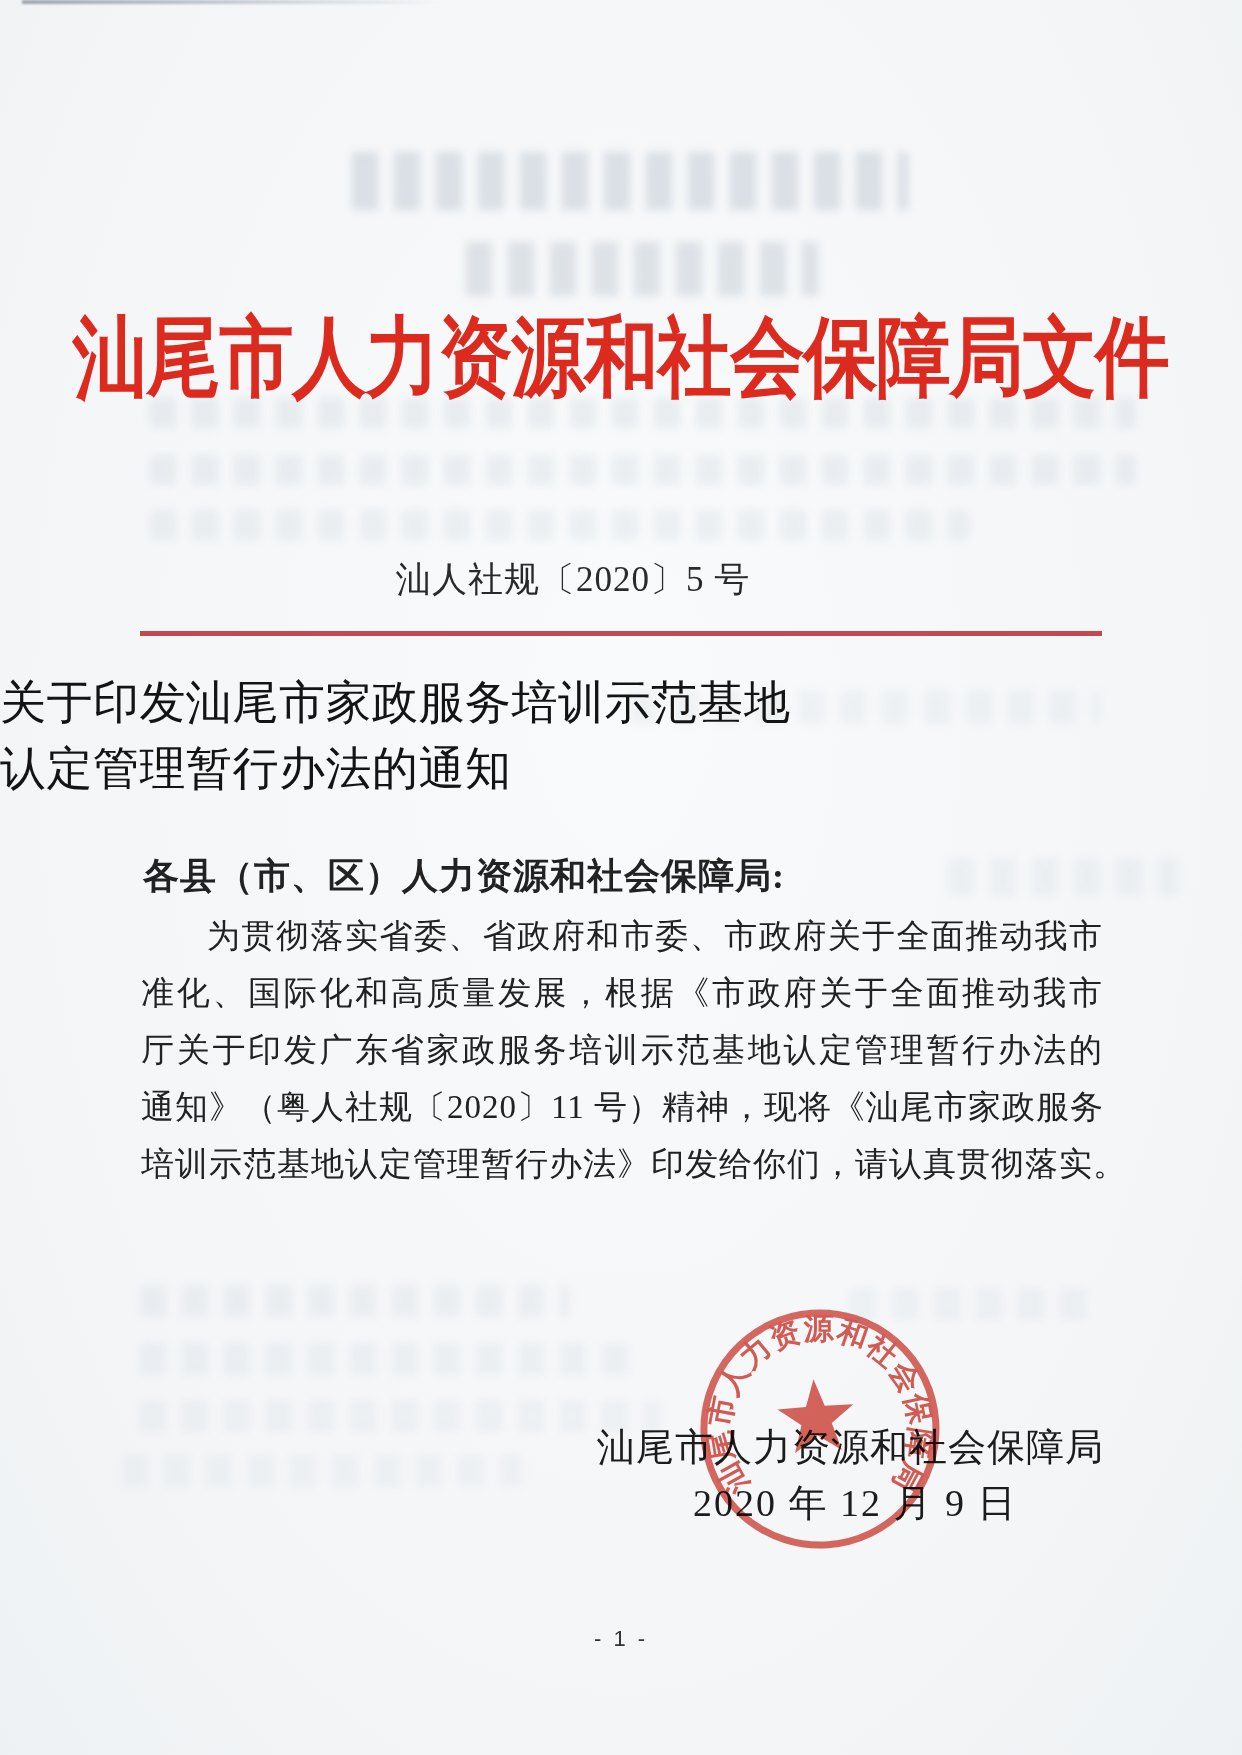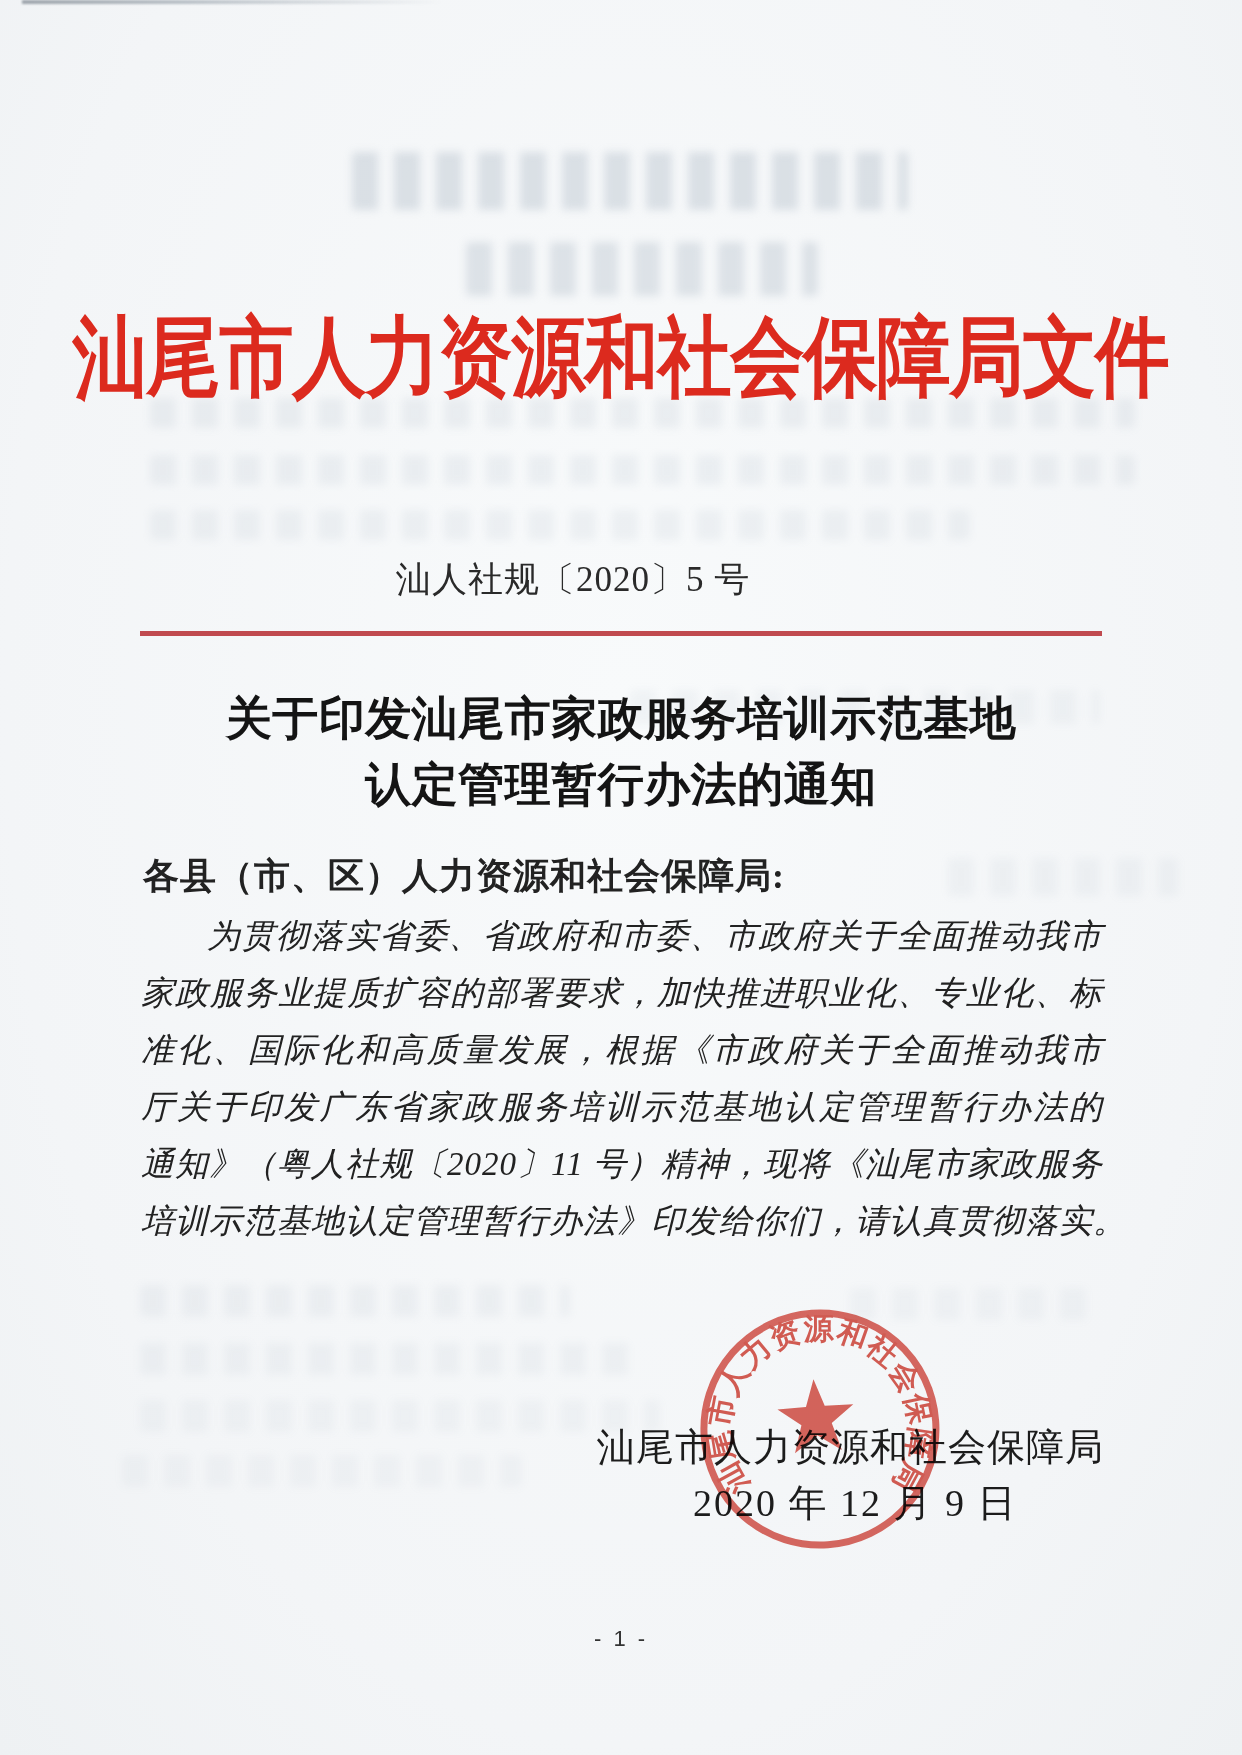--- a/index.html
+++ b/index.html
@@ -47,37 +47,36 @@
   .doc-number{
     position:absolute;left:0;top:556px;width:100%;
     text-align:center;font-size:35px;color:#2a2a2a;
     transform:translateX(-48px);white-space:nowrap;letter-spacing:1px;
   }
   .red-rule{
     position:absolute;left:140px;top:631px;width:962px;height:5px;
     background:#c04a4f;
   }
   .notice-title{
-    position:absolute;left:0;top:686px;width:100%;
-    text-align:center;font-weight:bold;color:#141414;
+    position:absolute;left:0;top:670px;width:100%;
+    text-align:left;font-weight:normal;color:#141414;
     font-size:46px;line-height:66px;letter-spacing:0.5px;
   }
   .salutation{
     position:absolute;left:143px;top:852px;
     font-size:36px;color:#222;letter-spacing:1px;white-space:nowrap;font-weight:bold;
   }
   .body-text{
     position:absolute;left:141px;top:908px;width:962px;
     font-size:33px;color:#222;
   }
   .body-text .line{
     height:57px;line-height:57px;white-space:nowrap;
     text-align:justify;text-align-last:justify;text-justify:inter-character;
     letter-spacing:1px;
-    font-style:italic;
   }
   .body-text .line.indent{text-indent:66px;}
   .sig-org{
     position:absolute;left:597px;top:1422px;z-index:3;
     font-size:38px;color:#1c1c1c;letter-spacing:1px;white-space:nowrap;
   }
   .sig-date{
     position:absolute;left:693px;top:1478px;z-index:3;
     font-size:38px;color:#1c1c1c;letter-spacing:2px;white-space:nowrap;
   }
@@ -124,21 +123,20 @@
 
   <div class="notice-title">
     <div>关于印发汕尾市家政服务培训示范基地</div>
     <div>认定管理暂行办法的通知</div>
   </div>
 
   <div class="salutation">各县（市、区）人力资源和社会保障局:</div>
 
   <div class="body-text">
     <div class="line indent">为贯彻落实省委、省政府和市委、市政府关于全面推动我市</div>
-    <div class="line">家政服务业提质扩容的部署要求，加快推进职业化、专业化、标</div>
     <div class="line">准化、国际化和高质量发展，根据《市政府关于全面推动我市</div>
     <div class="line">厅关于印发广东省家政服务培训示范基地认定管理暂行办法的</div>
     <div class="line">通知》（粤人社规〔2020〕11 号）精神，现将《汕尾市家政服务</div>
     <div class="line">培训示范基地认定管理暂行办法》印发给你们，请认真贯彻落实。</div>
   </div>
 
   <div class="sig-org">汕尾市人力资源和社会保障局</div>
   <div class="sig-date">2020 年 12 月 9 日</div>
 
   <svg class="seal" viewBox="0 0 254 254" aria-hidden="true">

